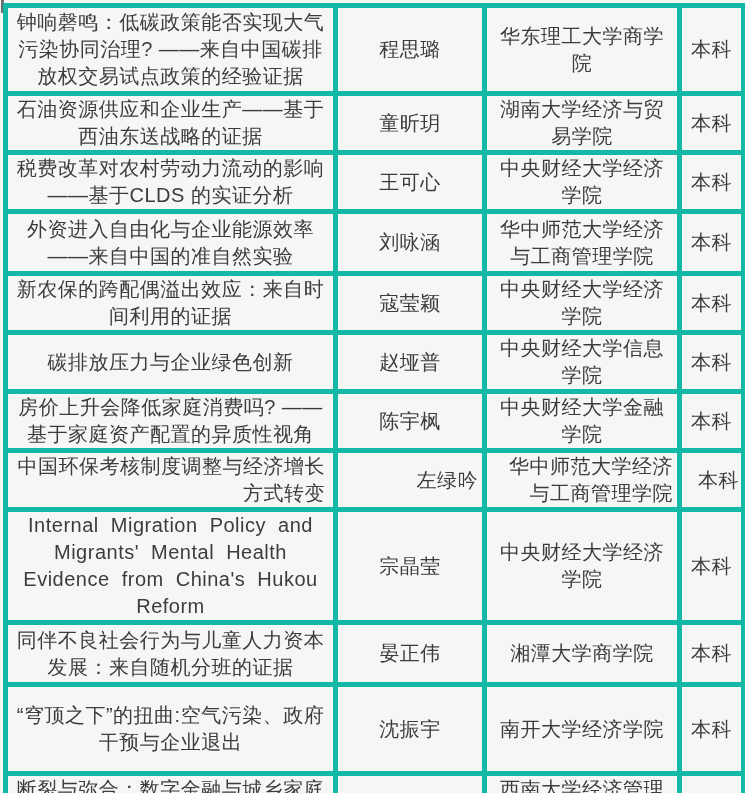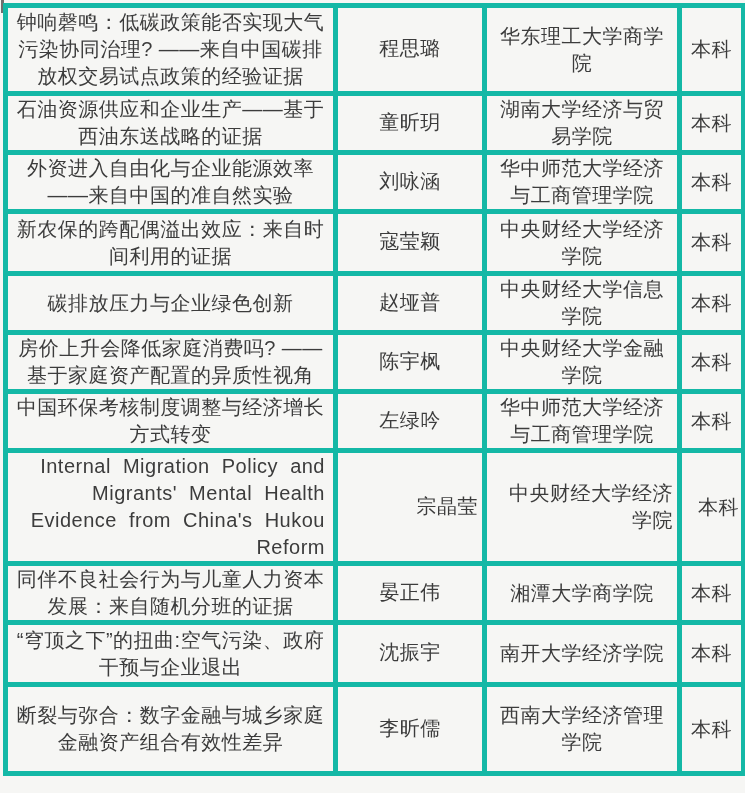--- a/index.html
+++ b/index.html
@@ -34,21 +34,21 @@
   table.papers td {
     border: 5px solid #14b8a6;
     font-size: 20px;
     line-height: 27px;
     vertical-align: middle;
     text-align: center;
     letter-spacing: 0.5px;
     overflow: hidden;
   }
   td.col-title        { padding: 0 8px; }
-  td.col-author       { padding: 0 4px; font-family: Liberation Mono, monospace; }
+  td.col-author       { padding: 0 4px; }
   td.col-institution  { padding: 0 4px; }
   td.col-level        { padding: 0 2px; }
   td.latin-title      { word-spacing: 0.30em; letter-spacing: 0.3px; }
 
   
   tbody tr:nth-child(1)  td { height: 83px; }
   tbody tr:nth-child(2)  td { height: 53px; }
   tbody tr:nth-child(3)  td { height: 33px; }
   tbody tr:nth-child(4)  td { height: 57px; }
   tbody tr:nth-child(5)  td { height: 54px; }
@@ -78,20 +78,26 @@
       <tr>
     <td class="col-title">钟响磬鸣：低碳政策能否实现大气污染协同治理? ——来自中国碳排放权交易试点政策的经验证据</td>
     <td class="col-author">程思璐</td>
     <td class="col-institution">华东理工大学商学院</td>
     <td class="col-level">本科</td>
   </tr>
       <tr>
     <td class="col-title">石油资源供应和企业生产——基于西油东送战略的证据</td>
     <td class="col-author">童昕玥</td>
     <td class="col-institution">湖南大学经济与贸易学院</td>
+    <td class="col-level">本科</td>
+  </tr>
+      <tr>
+    <td class="col-title">税费改革对农村劳动力流动的影响——基于CLDS 的实证分析</td>
+    <td class="col-author">王可心</td>
+    <td class="col-institution">中央财经大学经济学院</td>
     <td class="col-level">本科</td>
   </tr>
       <tr>
     <td class="col-title">外资进入自由化与企业能源效率——来自中国的准自然实验</td>
     <td class="col-author">刘咏涵</td>
     <td class="col-institution">华中师范大学经济与工商管理学院</td>
     <td class="col-level">本科</td>
   </tr>
       <tr>
     <td class="col-title">新农保的跨配偶溢出效应：来自时间利用的证据</td>

